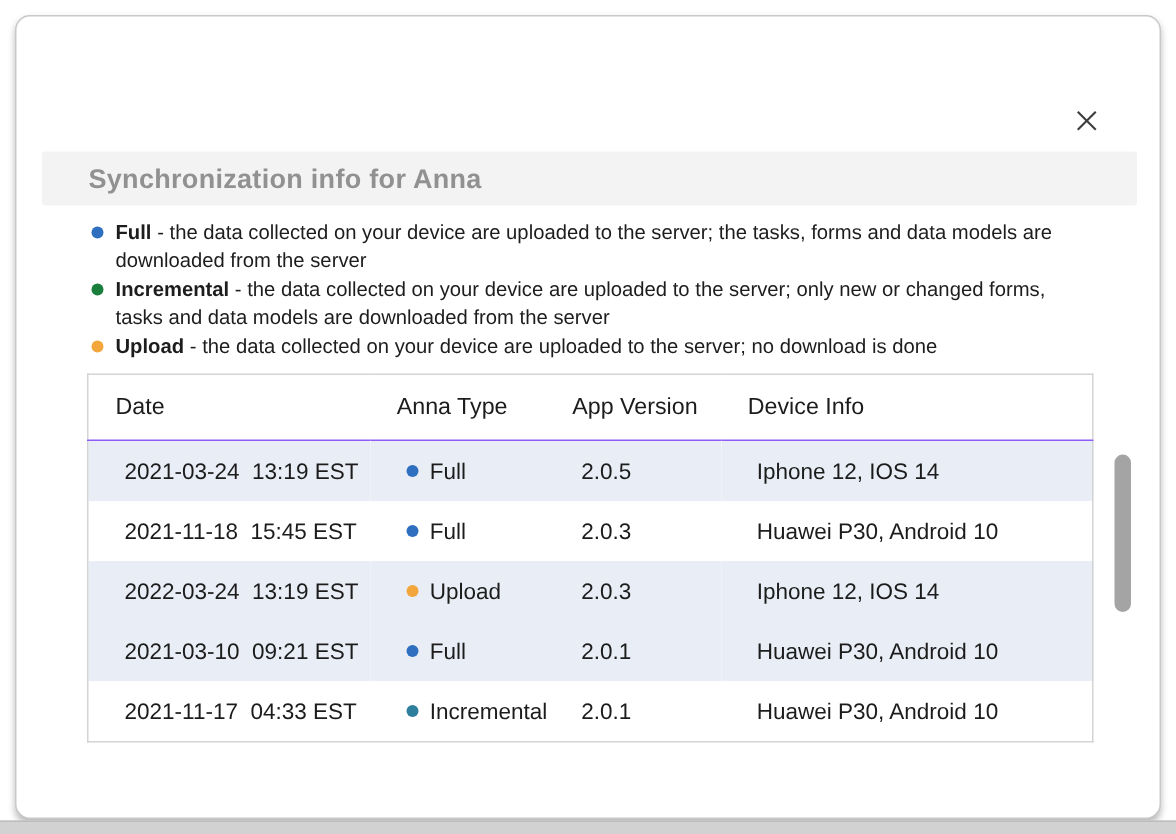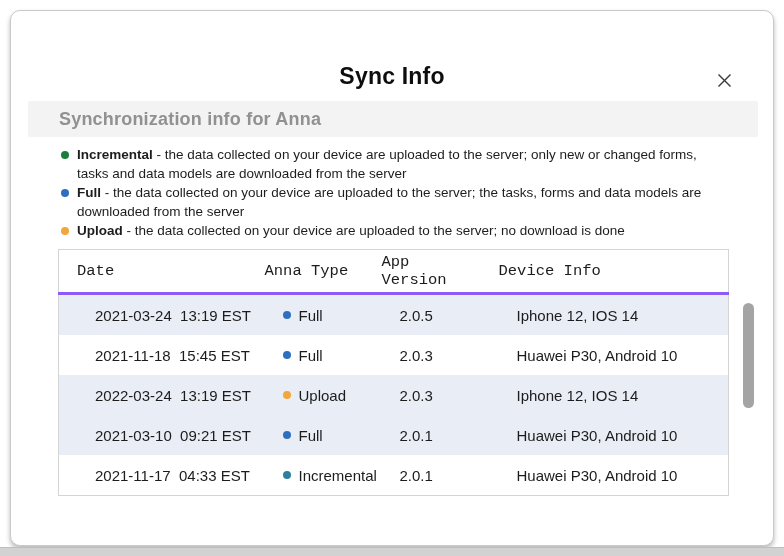--- a/index.html
+++ b/index.html
@@ -62,26 +62,25 @@
     position: absolute; top: 238px; left: 47px;
     width: 670px;
     border-collapse: collapse;
     table-layout: fixed;
     border: 1px solid #d4d4d4;
     font-size: 15px; color: #1c1c1c;
   }
   .sync-table th {
     height: 44px; text-align: left; padding-left: 18px;
     font-weight: 500; font-size: 15.5px;
-    border-bottom: 3px solid #8b5cf6;
+    border-bottom: 1px solid #8b5cf6;
     background: #ffffff;
-    font-family: Liberation Mono, monospace;
   }
   .sync-table td {
-    height: 40px; padding-left: 36px;
+    height: 40px; padding-left: 24px;
     vertical-align: middle;
   }
   .sync-table tr.striped td { background: #e9eef6; }
   .cell-date { white-space: pre; }
   .sync-cell { display: flex; align-items: center; height: 40px; }
   .sync-dot {
     flex: 0 0 auto;
     width: 8px; height: 8px; border-radius: 50%;
     margin-right: 8px;
   }
@@ -90,42 +89,41 @@
     width: 11px; height: 105px;
     background: #a4a4a4; border-radius: 6px;
     cursor: pointer;
   }
 </style>
 </head>
 <body>
 
 <div class="modal">
 
-  <h1 class="modal-title">Sync Info</h1>
 
   <button class="close-btn">
     <span style="display:flex;">
       <svg width="15" height="15" viewBox="0 0 15 15">
         <line x1="1.5" y1="1.5" x2="13.5" y2="13.5" stroke="#3d3d3d" stroke-width="1.4"></line>
         <line x1="13.5" y1="1.5" x2="1.5" y2="13.5" stroke="#3d3d3d" stroke-width="1.4"></line>
       </svg>
     </span>
   </button>
 
   <div class="section-header">Synchronization info for Anna</div>
 
   <ul class="legend">
   <li class="legend-item">
+    <span class="legend-dot" style="background: rgb(46, 111, 192);"></span>
+    <span class="legend-text"><b class="legend-label">Full</b> <span class="legend-desc">- the data collected on your device are uploaded to the server; the tasks, forms and data models are downloaded from the server</span></span>
+  </li>
+
+  <li class="legend-item">
     <span class="legend-dot" style="background: rgb(26, 127, 60);"></span>
     <span class="legend-text"><b class="legend-label">Incremental</b> <span class="legend-desc">- the data collected on your device are uploaded to the server; only new or changed forms, tasks and data models are downloaded from the server</span></span>
-  </li>
-
-  <li class="legend-item">
-    <span class="legend-dot" style="background: rgb(46, 111, 192);"></span>
-    <span class="legend-text"><b class="legend-label">Full</b> <span class="legend-desc">- the data collected on your device are uploaded to the server; the tasks, forms and data models are downloaded from the server</span></span>
   </li>
 
   <li class="legend-item">
     <span class="legend-dot" style="background: rgb(242, 166, 60);"></span>
     <span class="legend-text"><b class="legend-label">Upload</b> <span class="legend-desc">- the data collected on your device are uploaded to the server; no download is done</span></span>
   </li>
 </ul>
 
   <table class="sync-table">
     <colgroup>

